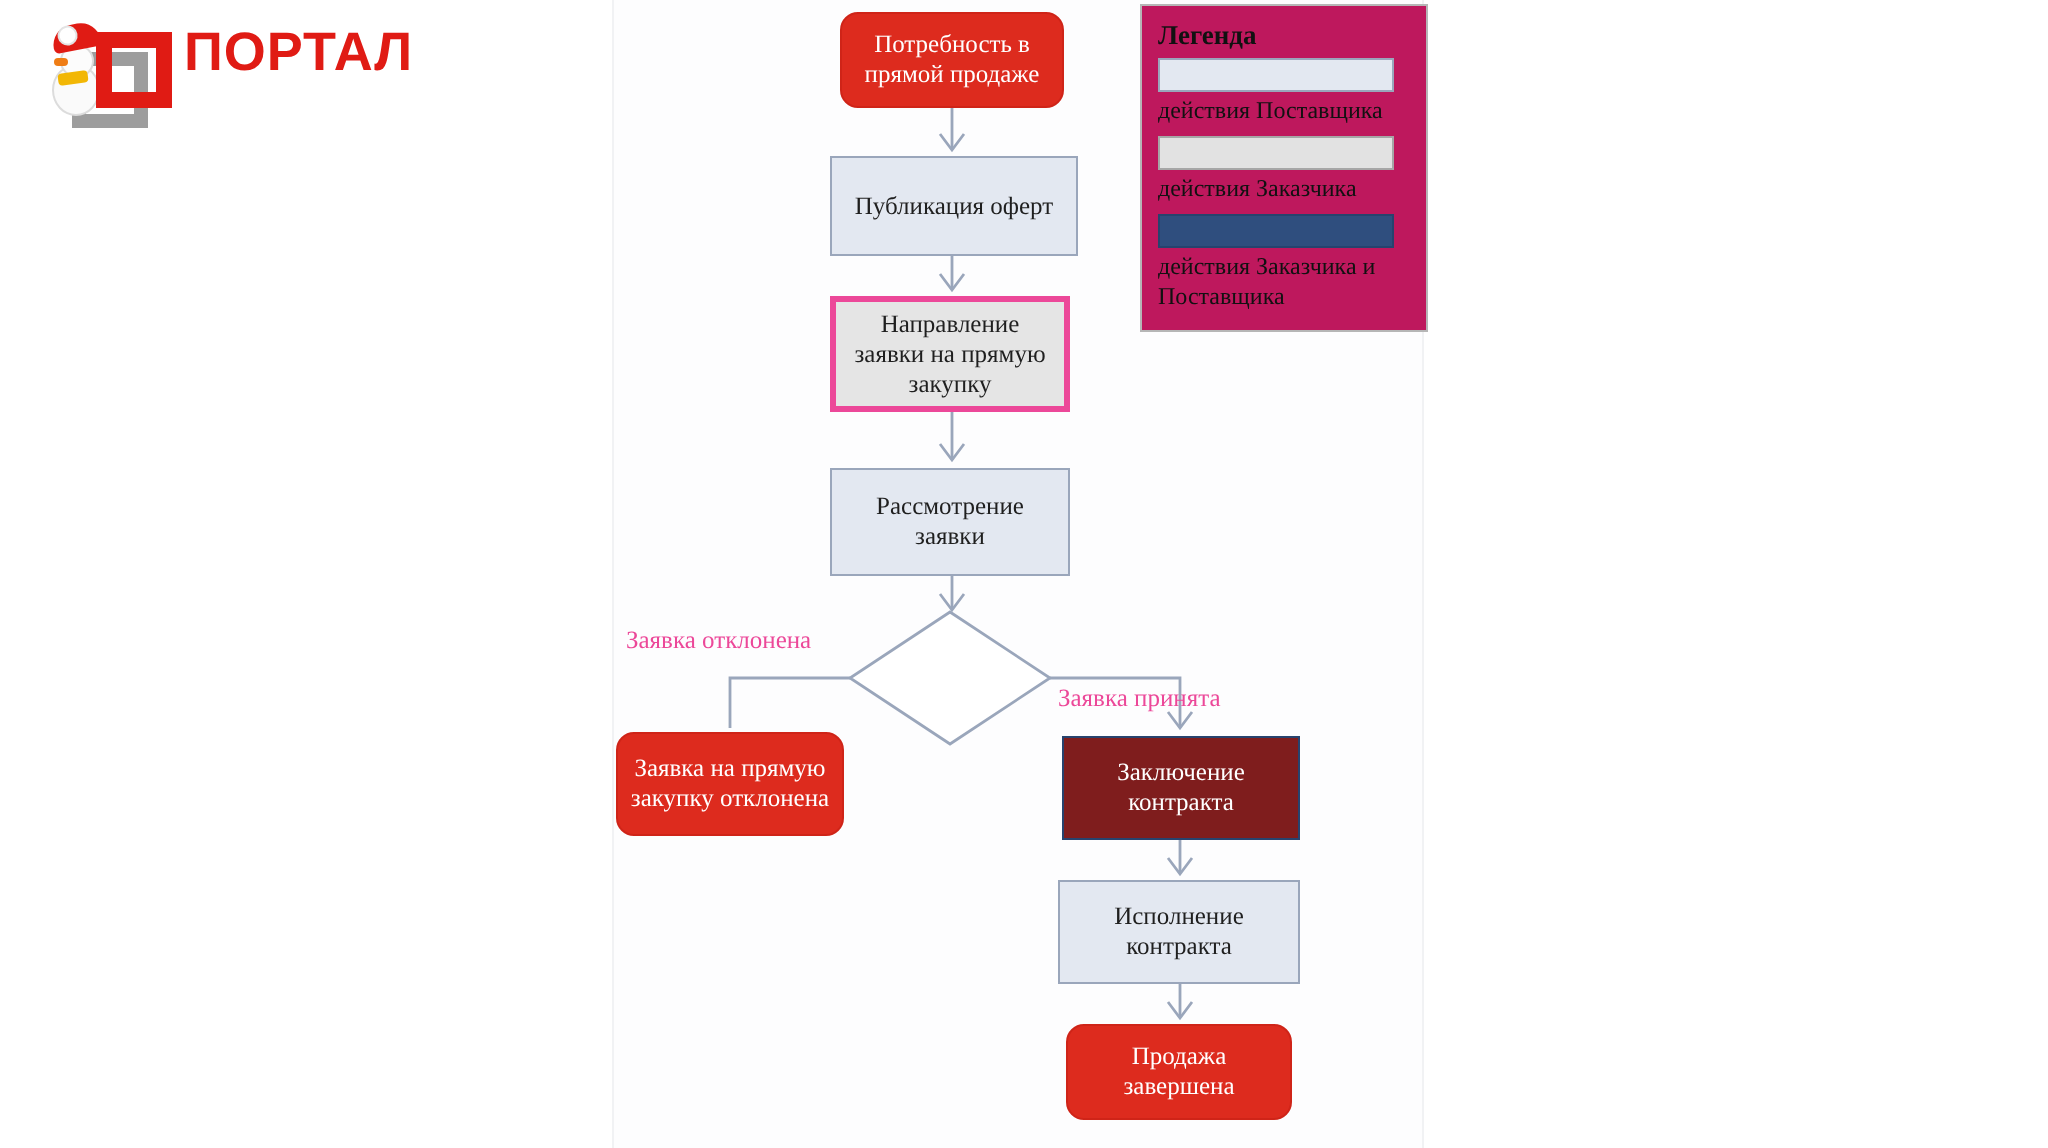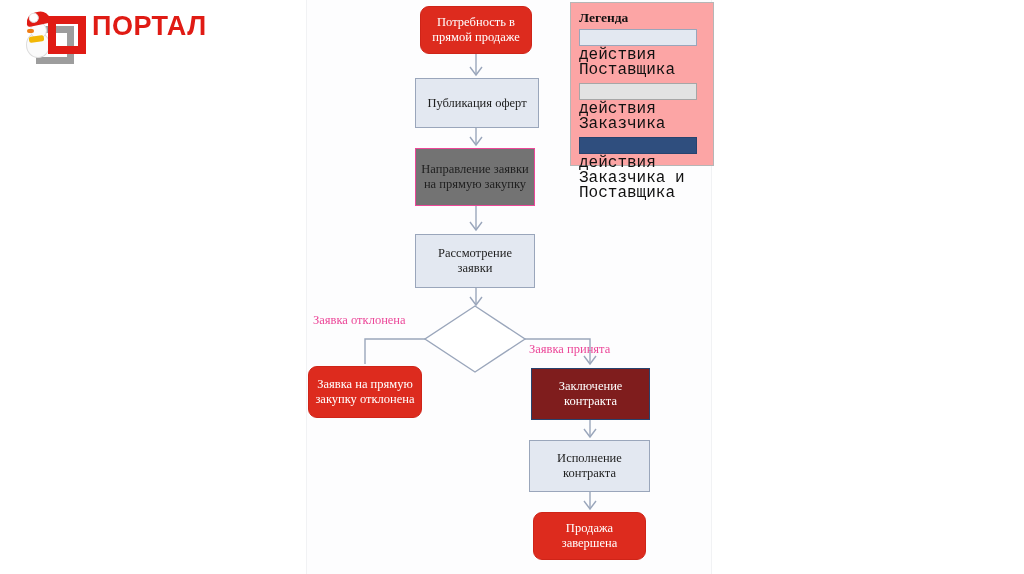--- a/index.html
+++ b/index.html
@@ -170,23 +170,23 @@
     color: #ffffff;
     border-radius: 9px;
     border: 1px solid #cf2418;
   }
   .node-blue-light {
     background: #e3e8f1;
     color: #1f1f1f;
     border: 1px solid #9aa6bb;
   }
   .node-gray {
-    background: #737373;
+    background: #e5e5e5;
     color: #1f1f1f;
-    border: 1px solid #ec4899;
+    border: 3px solid #ec4899;
   }
   .node-blue-dark {
     background: #7f1d1d;
     color: #ffffff;
     border: 1px solid #27436e;
   }
 
   
   #node-need        { left: 420px; top: 6px;   width: 112px; height: 48px; }
   #node-offer       { left: 415px; top: 78px;  width: 124px; height: 50px; }
@@ -227,21 +227,21 @@
     pointer-events: none;
   }
 
   
   #legend {
     position: absolute;
     left: 570px;
     top: 2px;
     width: 144px;
     height: 164px;
-    background: #fca5a5;
+    background: #be185d;
     border: 1px solid #b6b6b6;
     box-sizing: border-box;
     padding: 6px 8px 0 8px;
   }
   #legend-title {
     font-weight: bold;
     font-size: 13.5px;
     line-height: 17px;
     margin-bottom: 3px;
     color: #111111;
@@ -249,25 +249,24 @@
   .legend-swatch {
     width: 118px;
     height: 17px;
     box-sizing: border-box;
     margin-bottom: 2px;
   }
   .sw-blue-light { background: #e3e8f1; border: 1px solid #9aa6bb; }
   .sw-gray       { background: #e2e2e2; border: 1px solid #a6a6a6; }
   .sw-blue-dark  { background: #2f4e7e; border: 1px solid #27436e; }
   .legend-caption {
-    font-size: 16px;
+    font-size: 12px;
     line-height: 15px;
     color: #111111;
     margin-bottom: 5px;
-    font-family: Liberation Mono, monospace;
   }
 </style>
 </head>
 <body>
 
 <div id="canvas">
 
   <div id="diagram-region"></div>
 
   <div id="logo">

